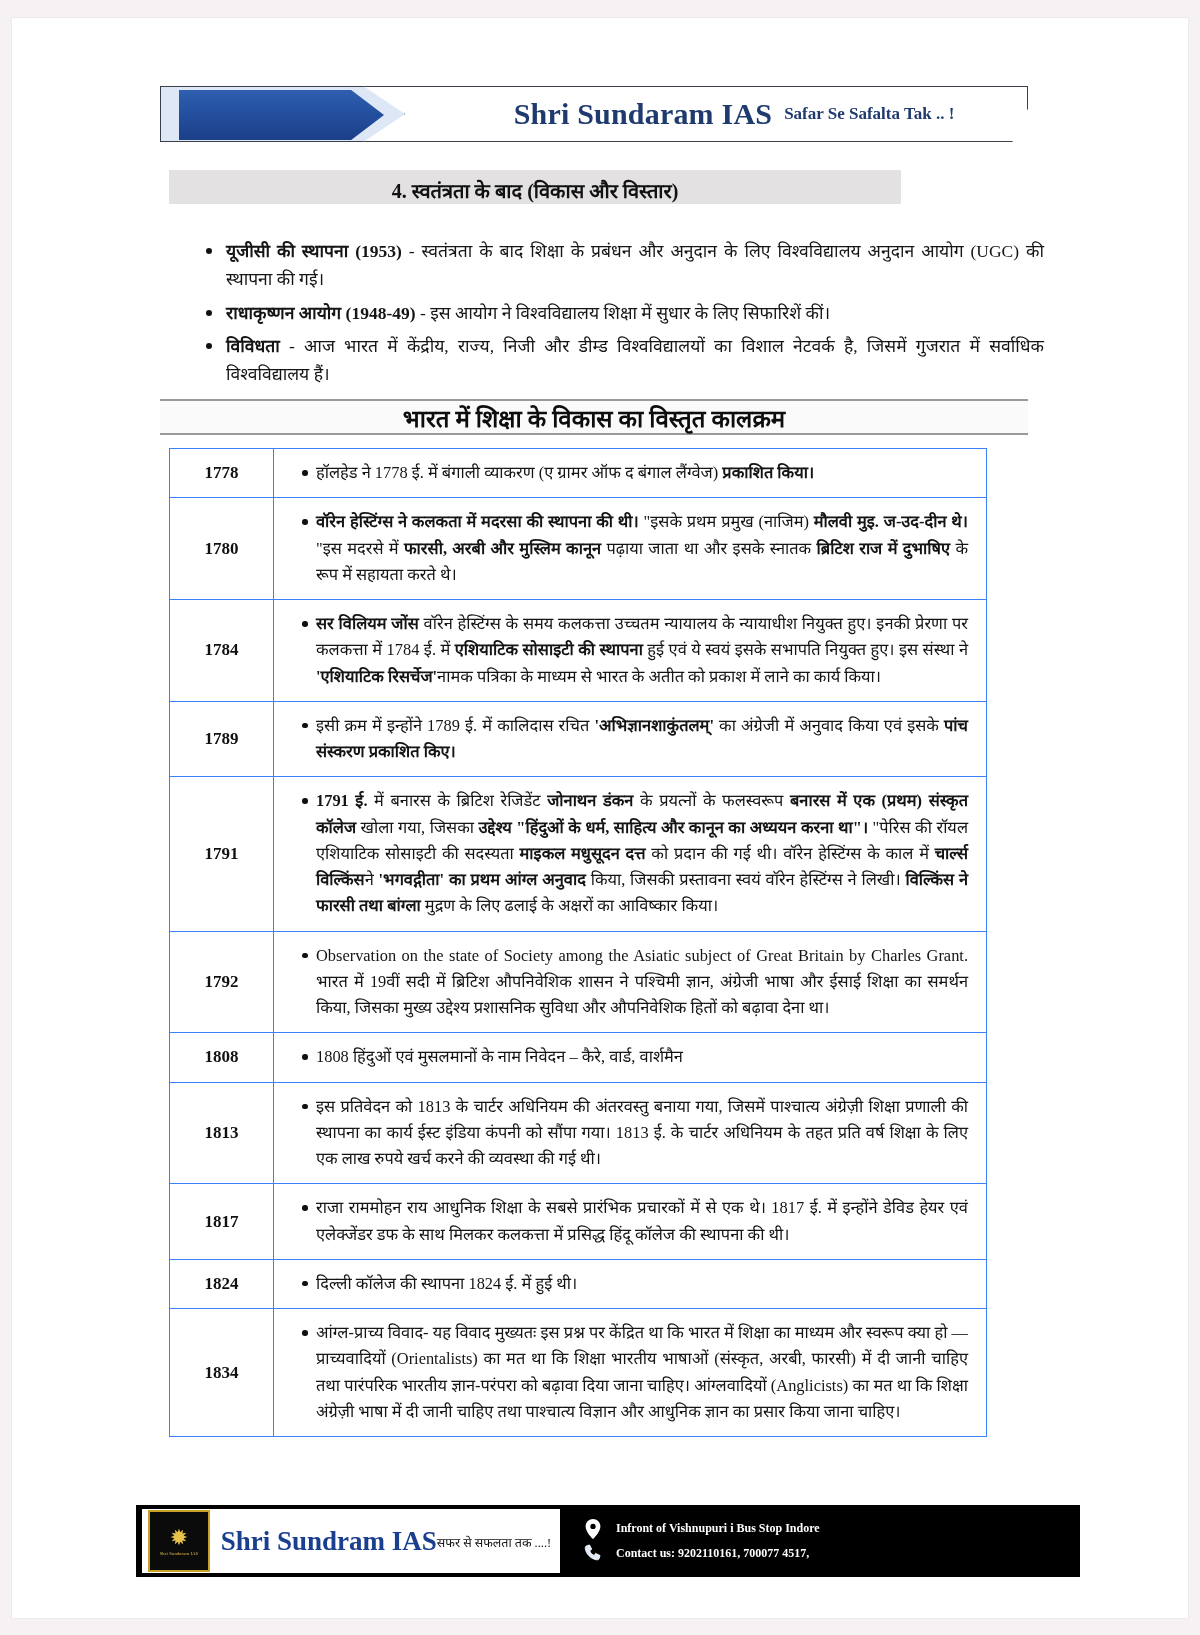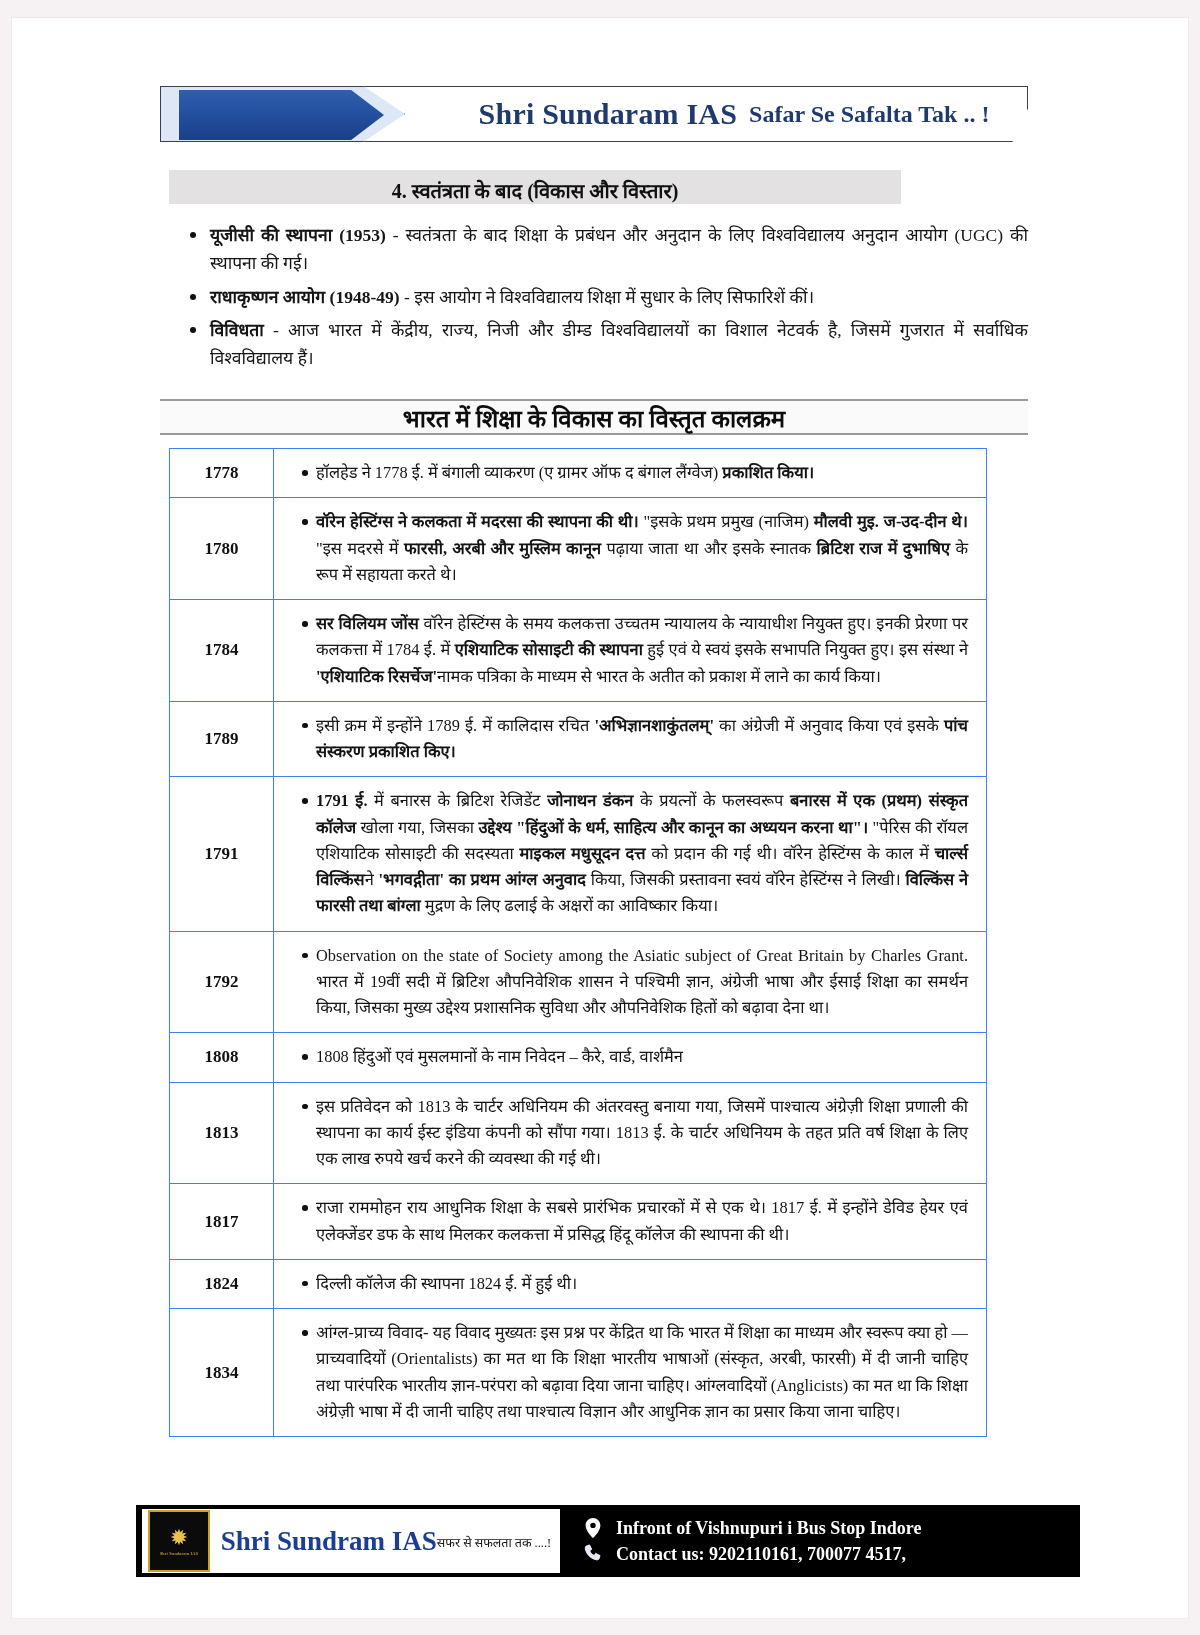--- a/index.html
+++ b/index.html
@@ -58,21 +58,21 @@
     display: flex; align-items: center; justify-content: center;
     gap: 12px;
   }
   .hb-main {
     font-size: 30px; font-weight: bold;
     color: #1f3a6e;
     letter-spacing: 0.2px;
     white-space: nowrap;
   }
   .hb-sub {
-    font-size: 24px; font-weight: bold;
+    font-size: 17px; font-weight: bold;
     color: #1f3a6e;
     white-space: nowrap;
   }
 
   
   .section-band {
     position: absolute;
     left: 157px; top: 152px;
     width: 732px; height: 34px;
     background: #e3e1e2;
@@ -80,21 +80,21 @@
   }
   .section-band .st {
     font-size: 20px; font-weight: bold; color: #111;
   }
 
   
   .bullets {
     position: absolute;
     left: 152px; top: 203px;
     width: 864px;
-    margin: 0; padding: 0 0 0 32px;
+    margin: 16px; padding: 0 0 0 32px;
     list-style: none;
   }
   .bullets > li {
     position: relative;
     font-size: 17.5px;
     line-height: 1.62;
     color: #151515;
     margin-bottom: 5px;
     text-align: justify;
     padding-left: 14px;
@@ -210,21 +210,21 @@
   .ft-right {
     flex: 1 1 auto;
     display: flex; flex-direction: column;
     justify-content: center;
     gap: 5px;
     padding-left: 22px;
   }
   .ft-line {
     display: flex; align-items: center; gap: 12px;
     color: #ffffff;
-    font-size: 18px; font-weight: bold;
+    font-size: 12px; font-weight: bold;
     white-space: nowrap;
   }
   .ft-icon { width: 22px; display:flex; align-items:center; justify-content:center; }
   .ft-icon svg { display:block; }
 </style>
 </head>
 <body>
 
 <div class="page-canvas">
   <div class="sheet">

